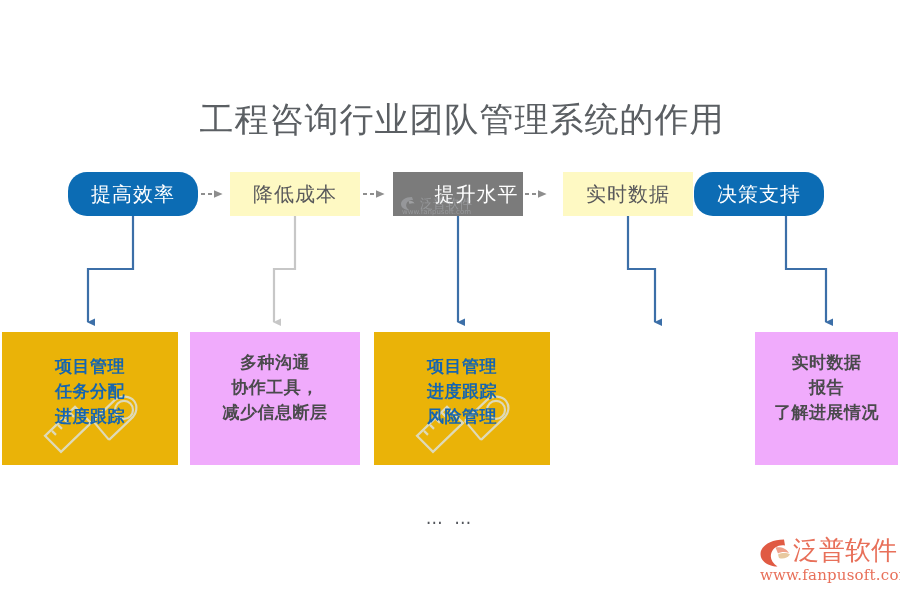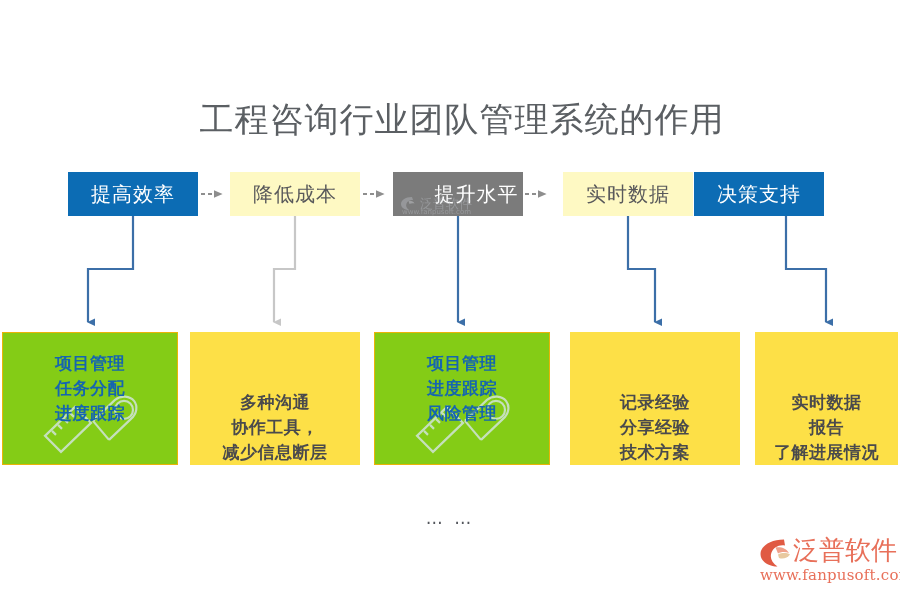--- a/index.html
+++ b/index.html
@@ -48,20 +48,21 @@
     align-items: center;
     justify-content: center;
     font-size: 20px;
     letter-spacing: 1px;
     white-space: nowrap;
     box-sizing: border-box;
   }
   .stage.blue {
     background: #0c6cb4;
     color: #ffffff;
+    border-radius: 19px;
   }
   .stage.darkgray {
     background: #7b7b7b;
     color: #ffffff;
   }
   .stage.lightgray {
     background: #fef9c3;
     color: #59595b;
   }
 
@@ -70,27 +71,26 @@
     position: absolute;
     top: 332px;
     height: 133px;
     box-sizing: border-box;
     display: flex;
     align-items: flex-start;
     justify-content: center;
     overflow: hidden;
   }
   .detail.white {
-    background: #84cc16;
-    border: 1px solid #eab308;
+    background: #eab308;
+    border: 4px solid #eab308;
   }
   .detail.gray {
-    background: #fde047;
+    background: #f0abfc;
     border: none;
-    align-items: flex-end;
   }
   .detail-text {
     position: relative;
     z-index: 2;
     margin-top: 18px;
     text-align: center;
     font-size: 17px;
     line-height: 25px;
     font-weight: bold;
     white-space: pre-line;
@@ -298,25 +298,20 @@
         <path d="M62,31 L84,10 C90,5 99,6 103,11 C107,16 106,24 100,29 L78,50"></path>
         <path d="M62,31 L78,50"></path>
         <circle cx="93" cy="20" r="9"></circle>
       </g>
     </svg>
     <div class="detail-text">项目管理
 进度跟踪
 风险管理</div>
   </div>
 
-  <div class="detail gray" style="left:570px;width:170px;">
-    <div class="detail-text">记录经验
-分享经验
-技术方案</div>
-  </div>
 
   <div class="detail gray" style="left:755px;width:143px;">
     <div class="detail-text">实时数据
 报告
 了解进展情况</div>
   </div>
 
   <div class="ellipsis">… …</div>
 
   <div class="logo">

